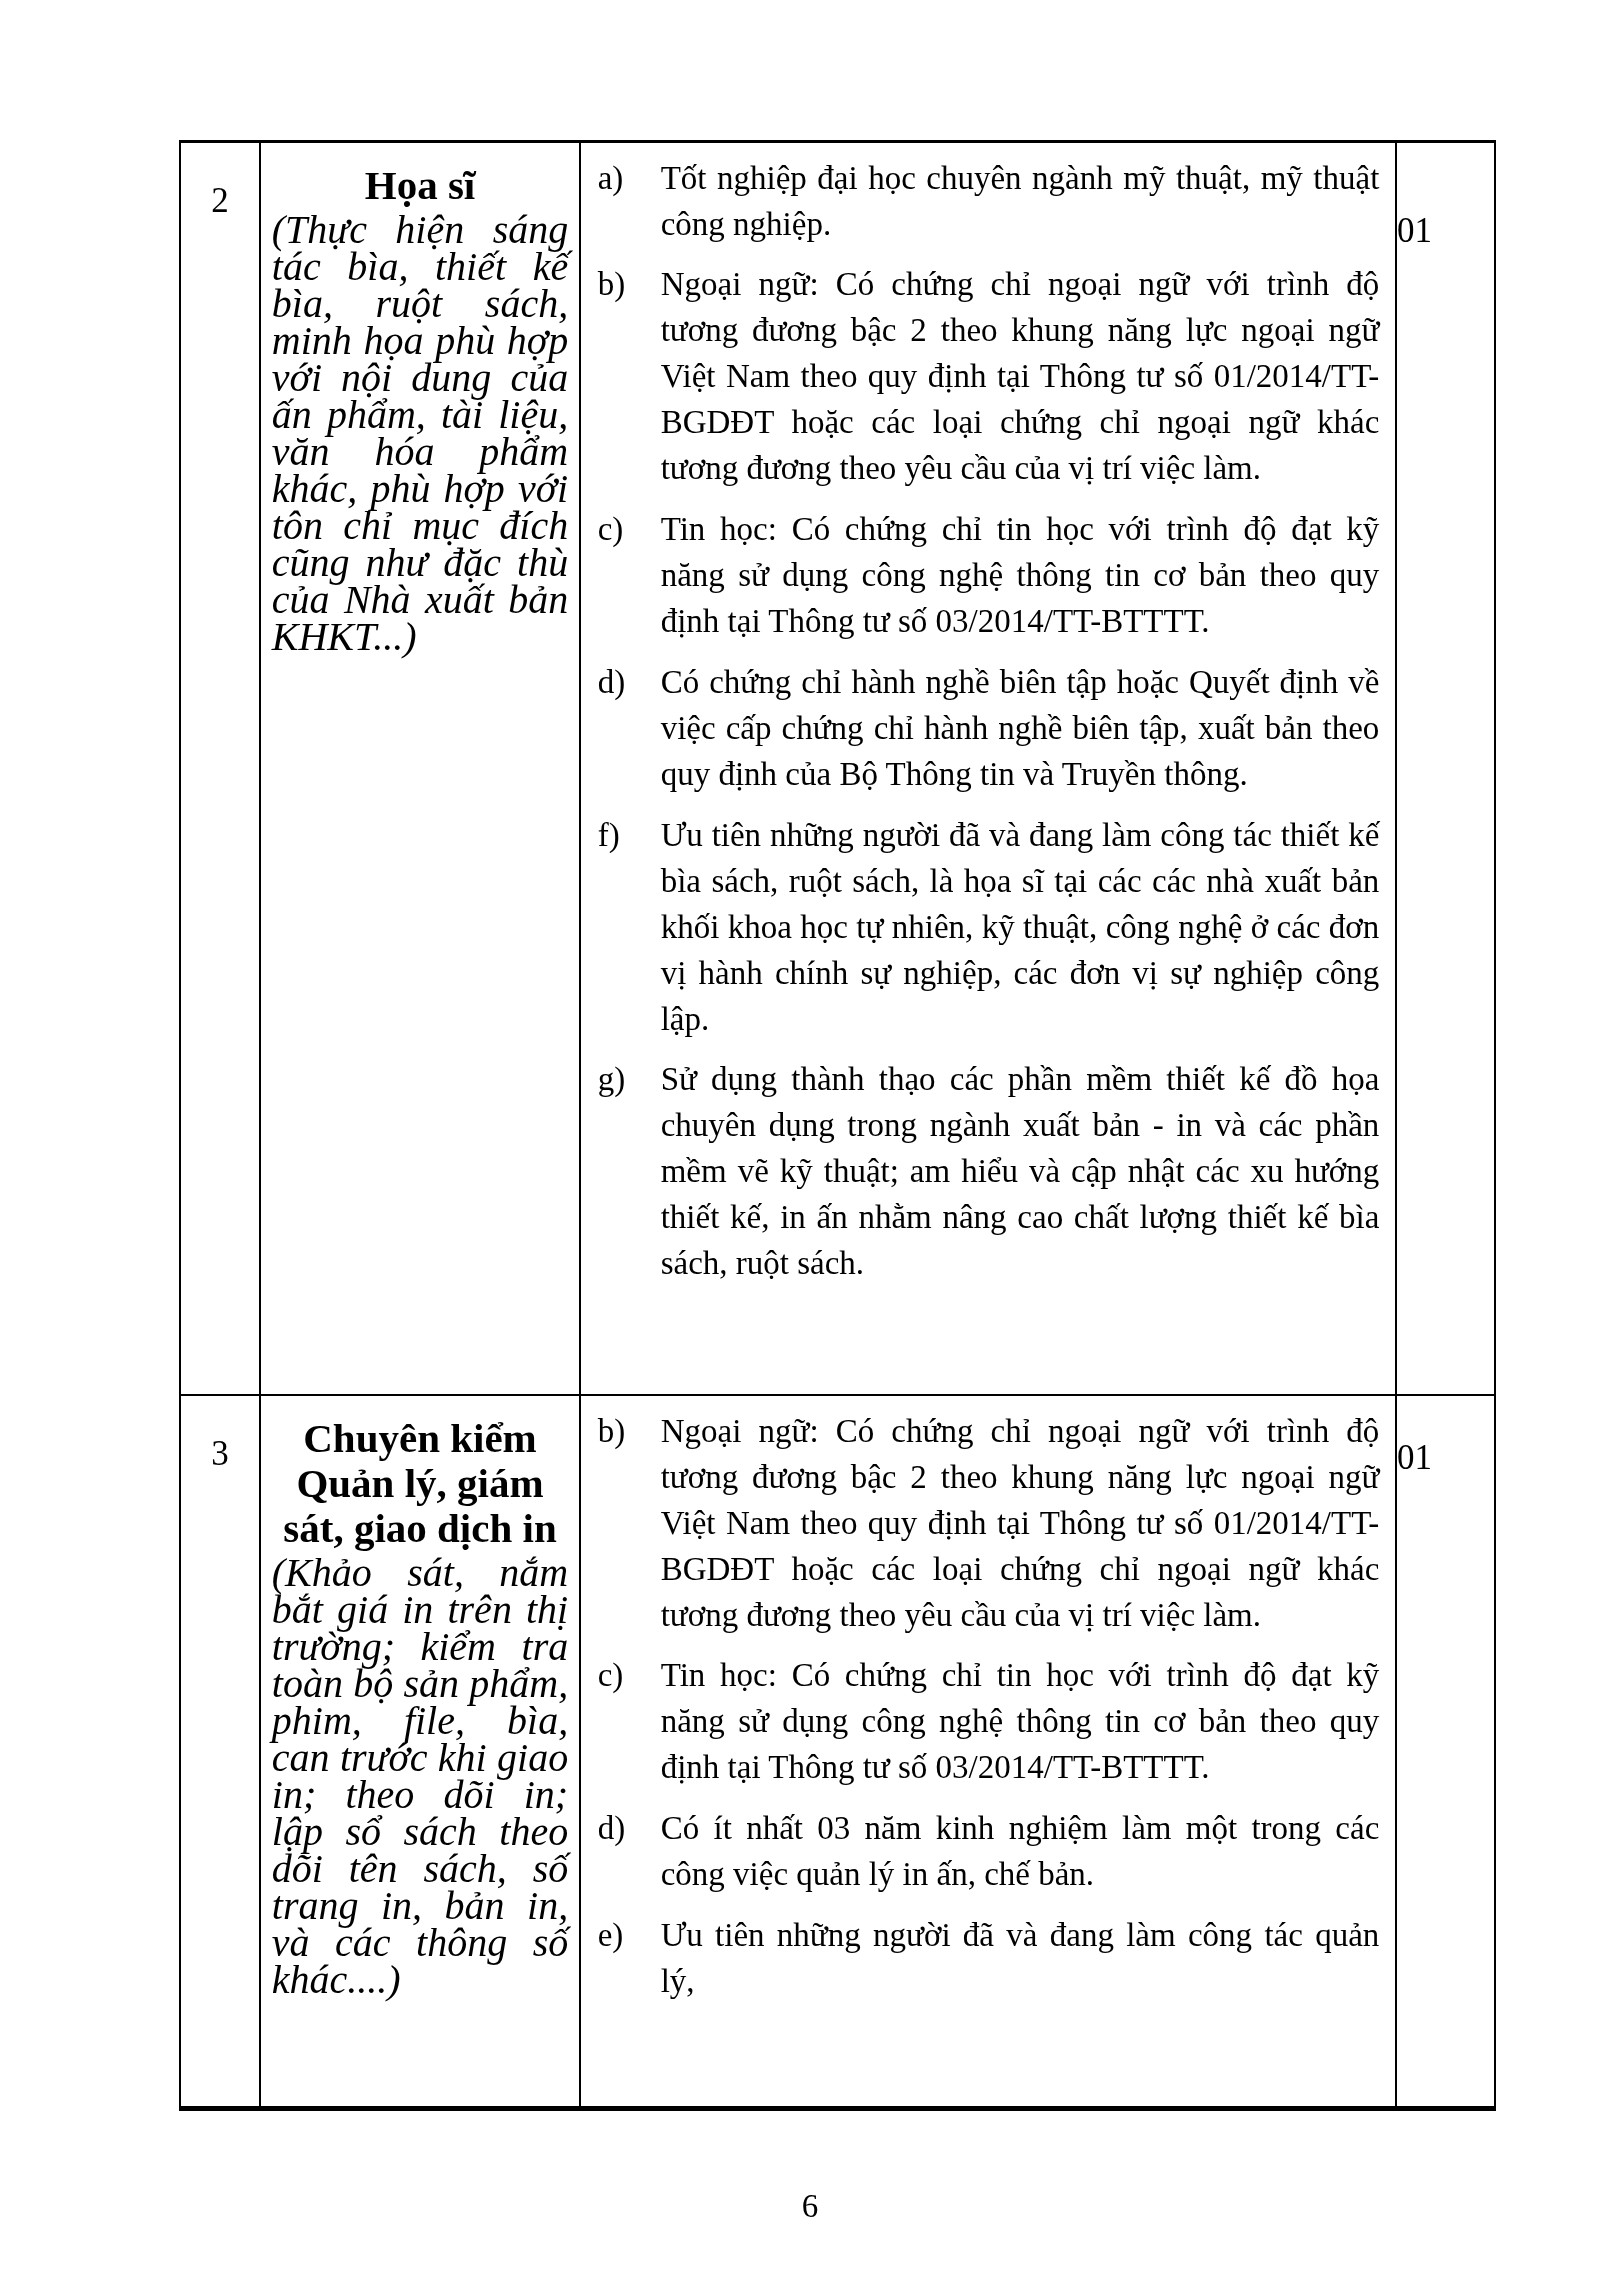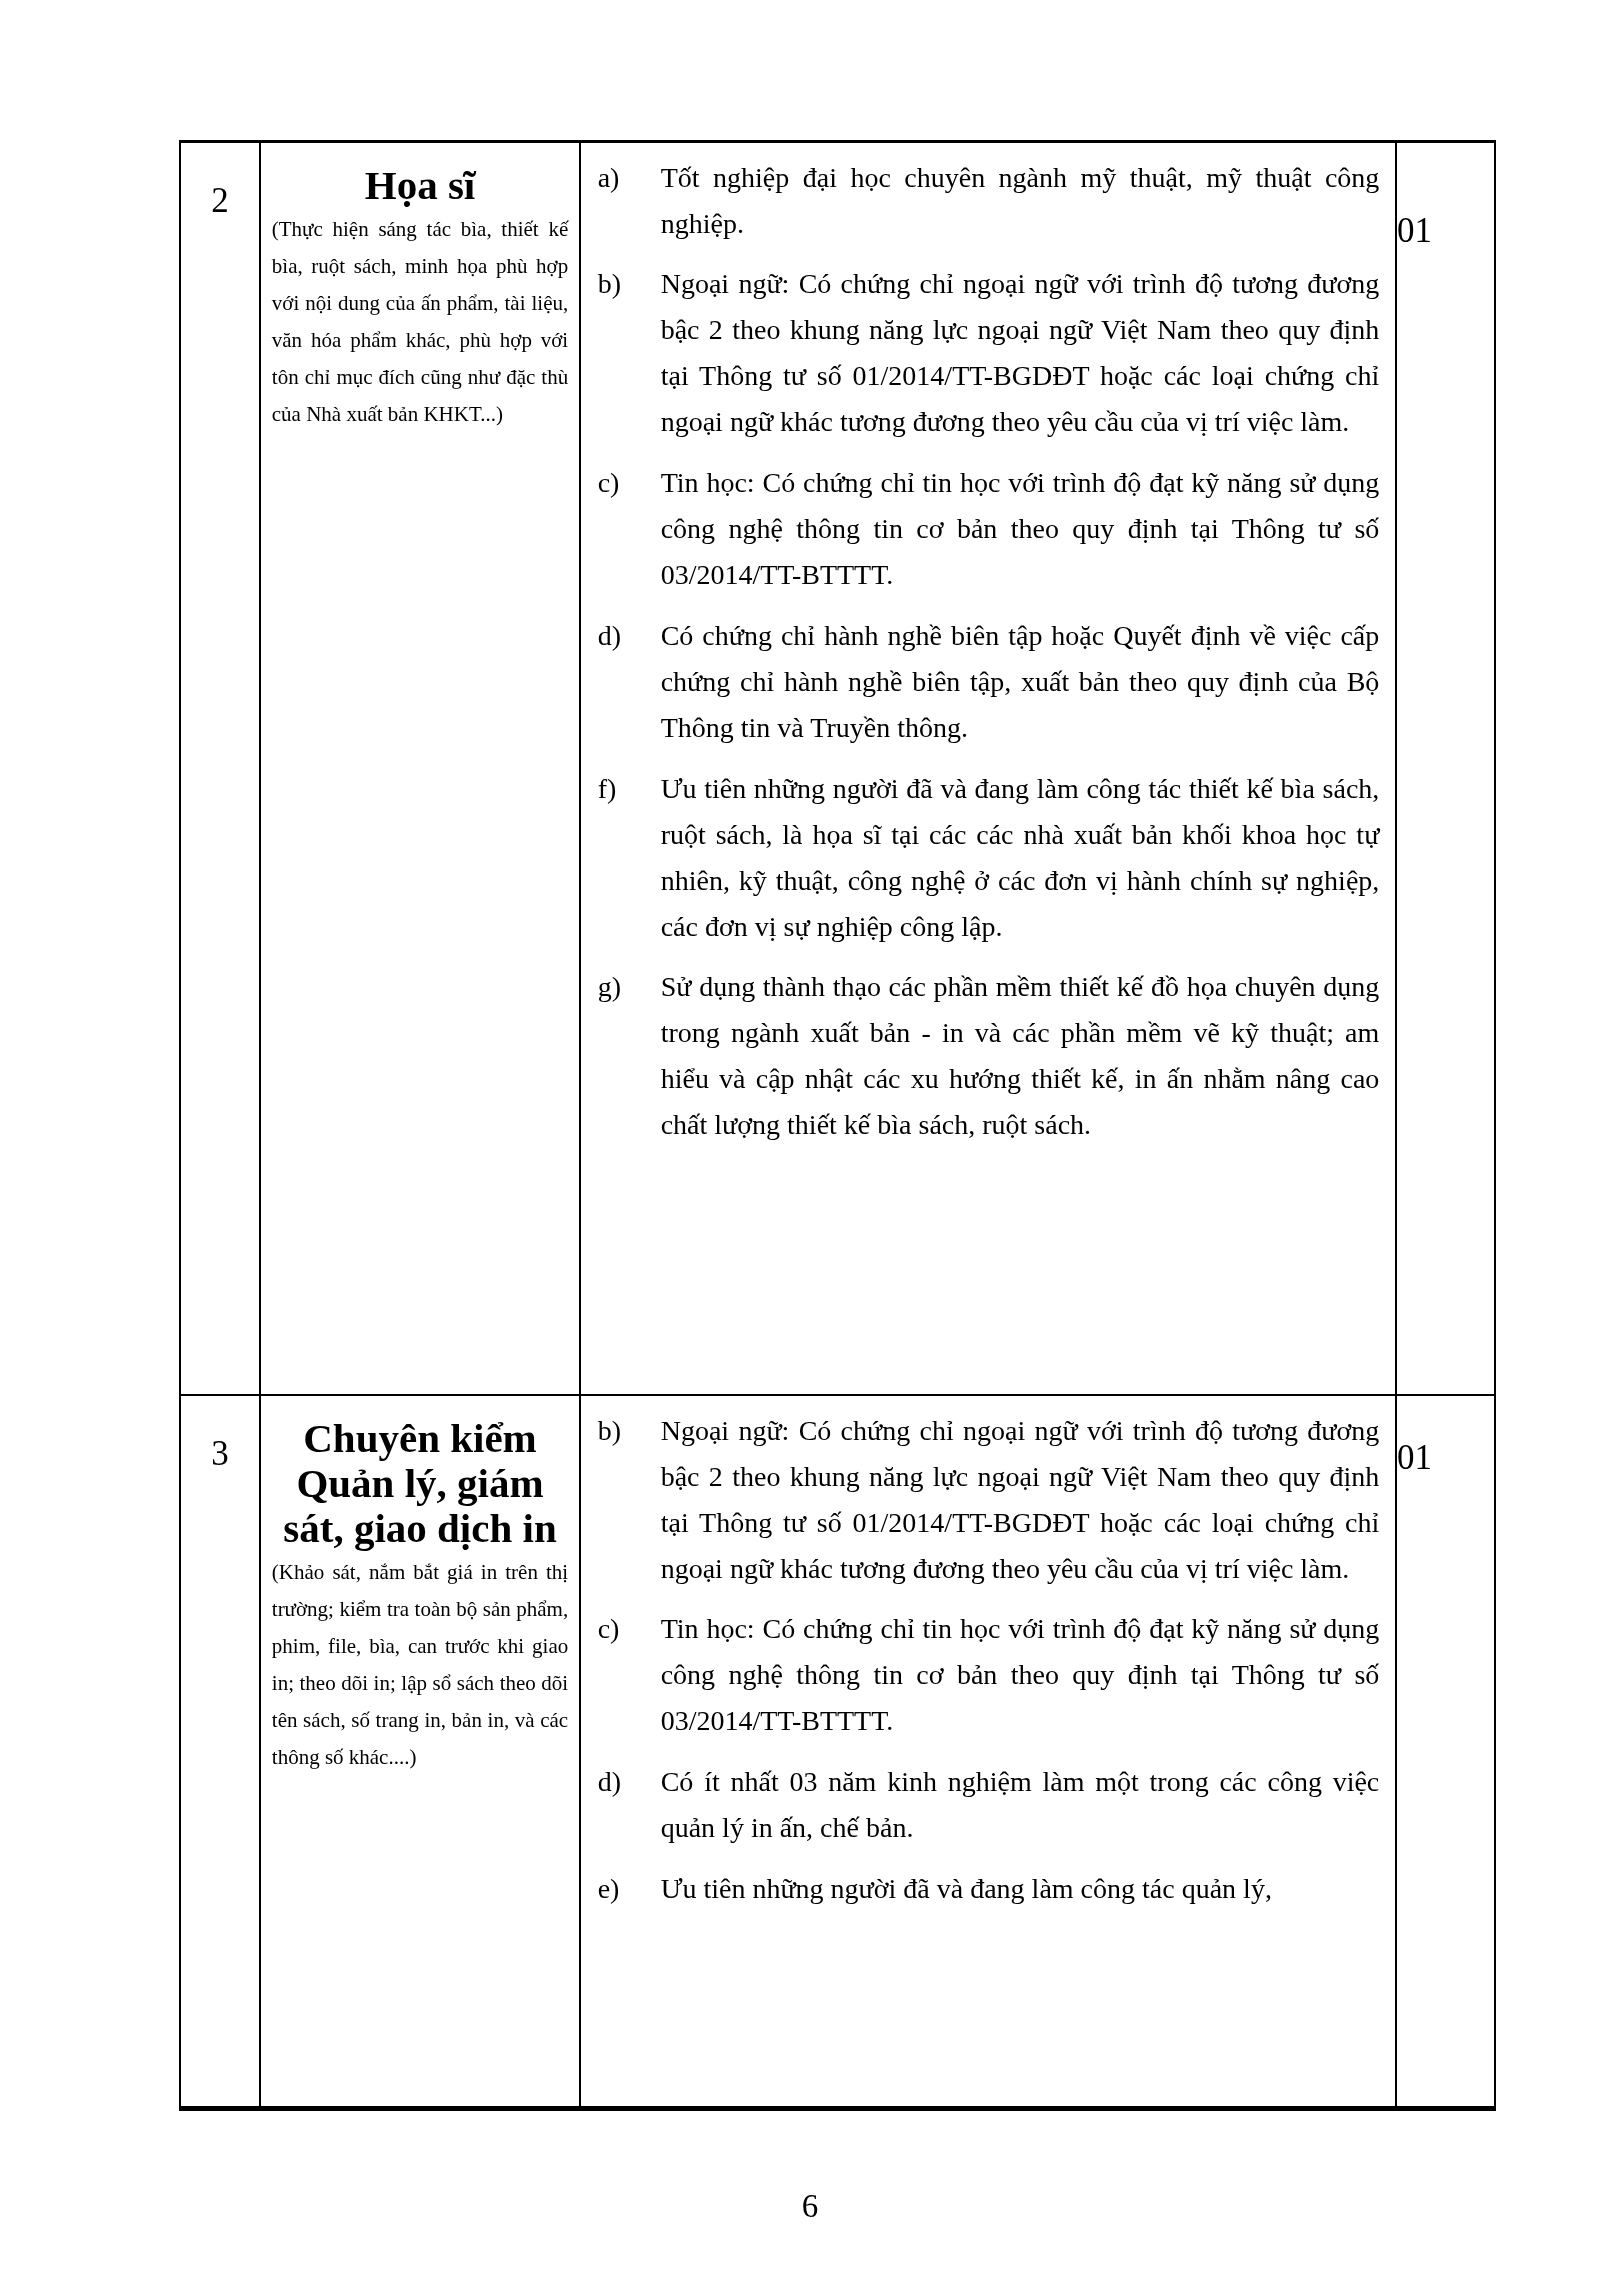--- a/index.html
+++ b/index.html
@@ -37,27 +37,28 @@
   }
   .cell-pos { padding: 19.6px 10.8px 0 10.8px; }
   .pos-title {
     font-weight: bold;
     text-align: center;
     font-size: 41px;
     line-height: 45px;
     margin-bottom: 3.9px;
   }
   .pos-note {
+    font-style: italic;
     text-align: justify;
-    font-size: 21px;
+    font-size: 40px;
     line-height: 37px;
   }
   .cell-req {
     padding: 11.8px 15.7px 0 16.7px;
-    font-size: 28px;
+    font-size: 33px;
   }
   .req-item {
     margin-left: 63px;
     text-indent: -63px;
     text-align: justify;
     line-height: 46px;
     margin-bottom: 14.7px;
   }
   .req-marker {
     display: inline-block;

